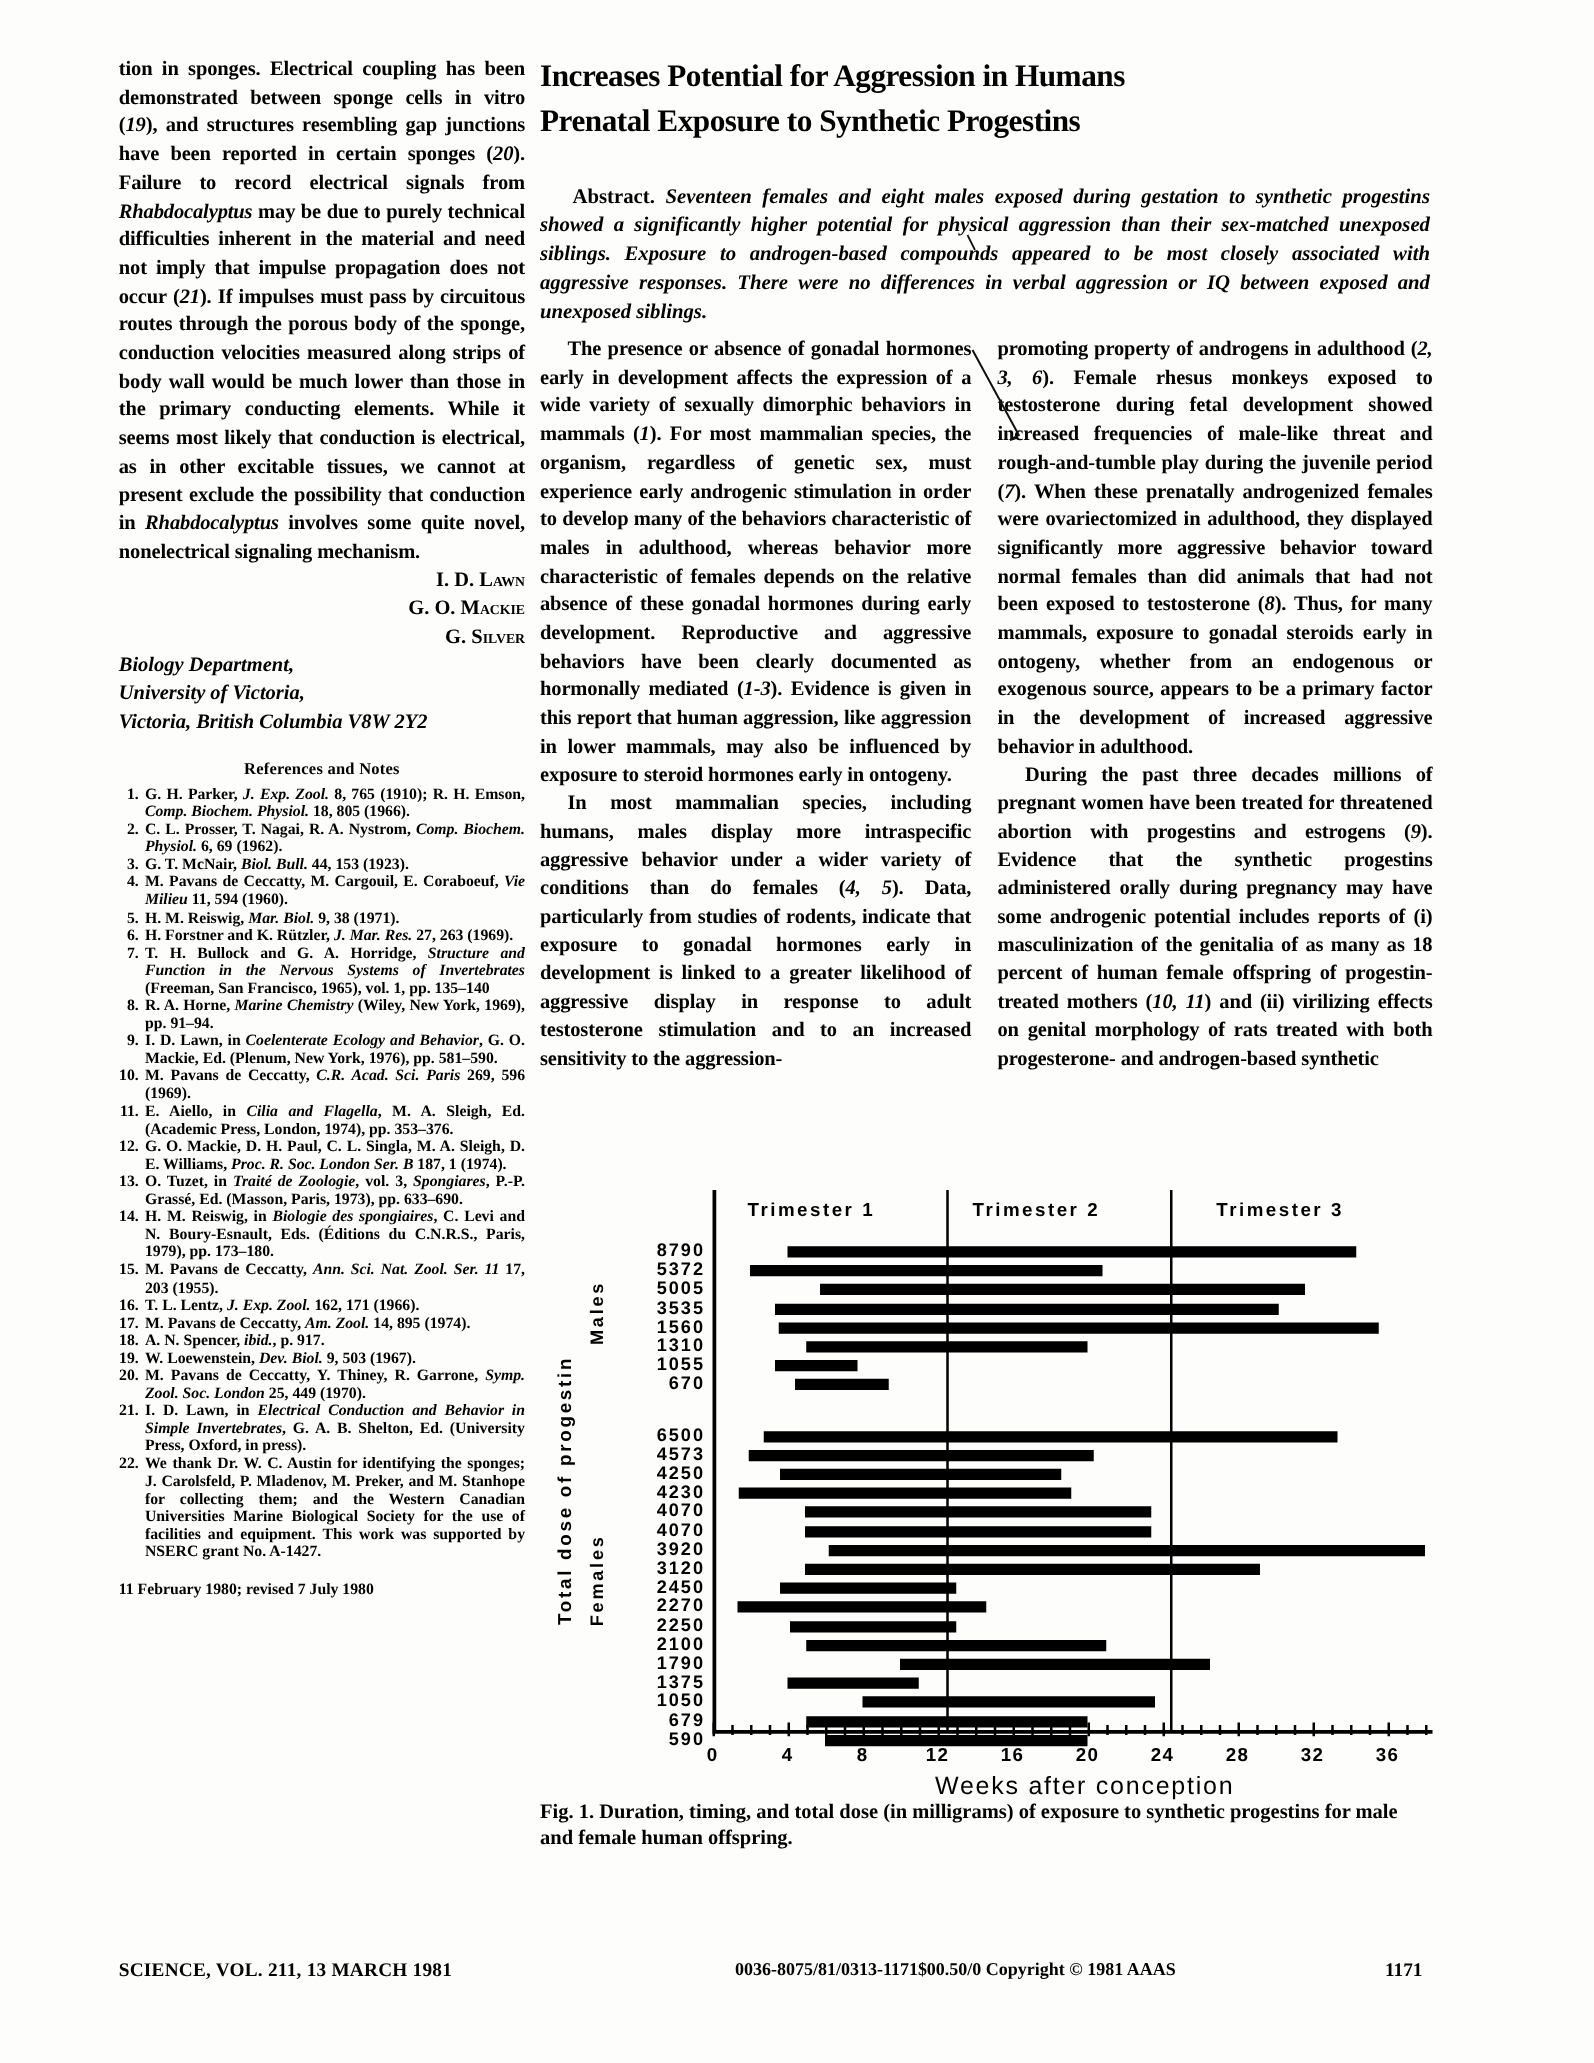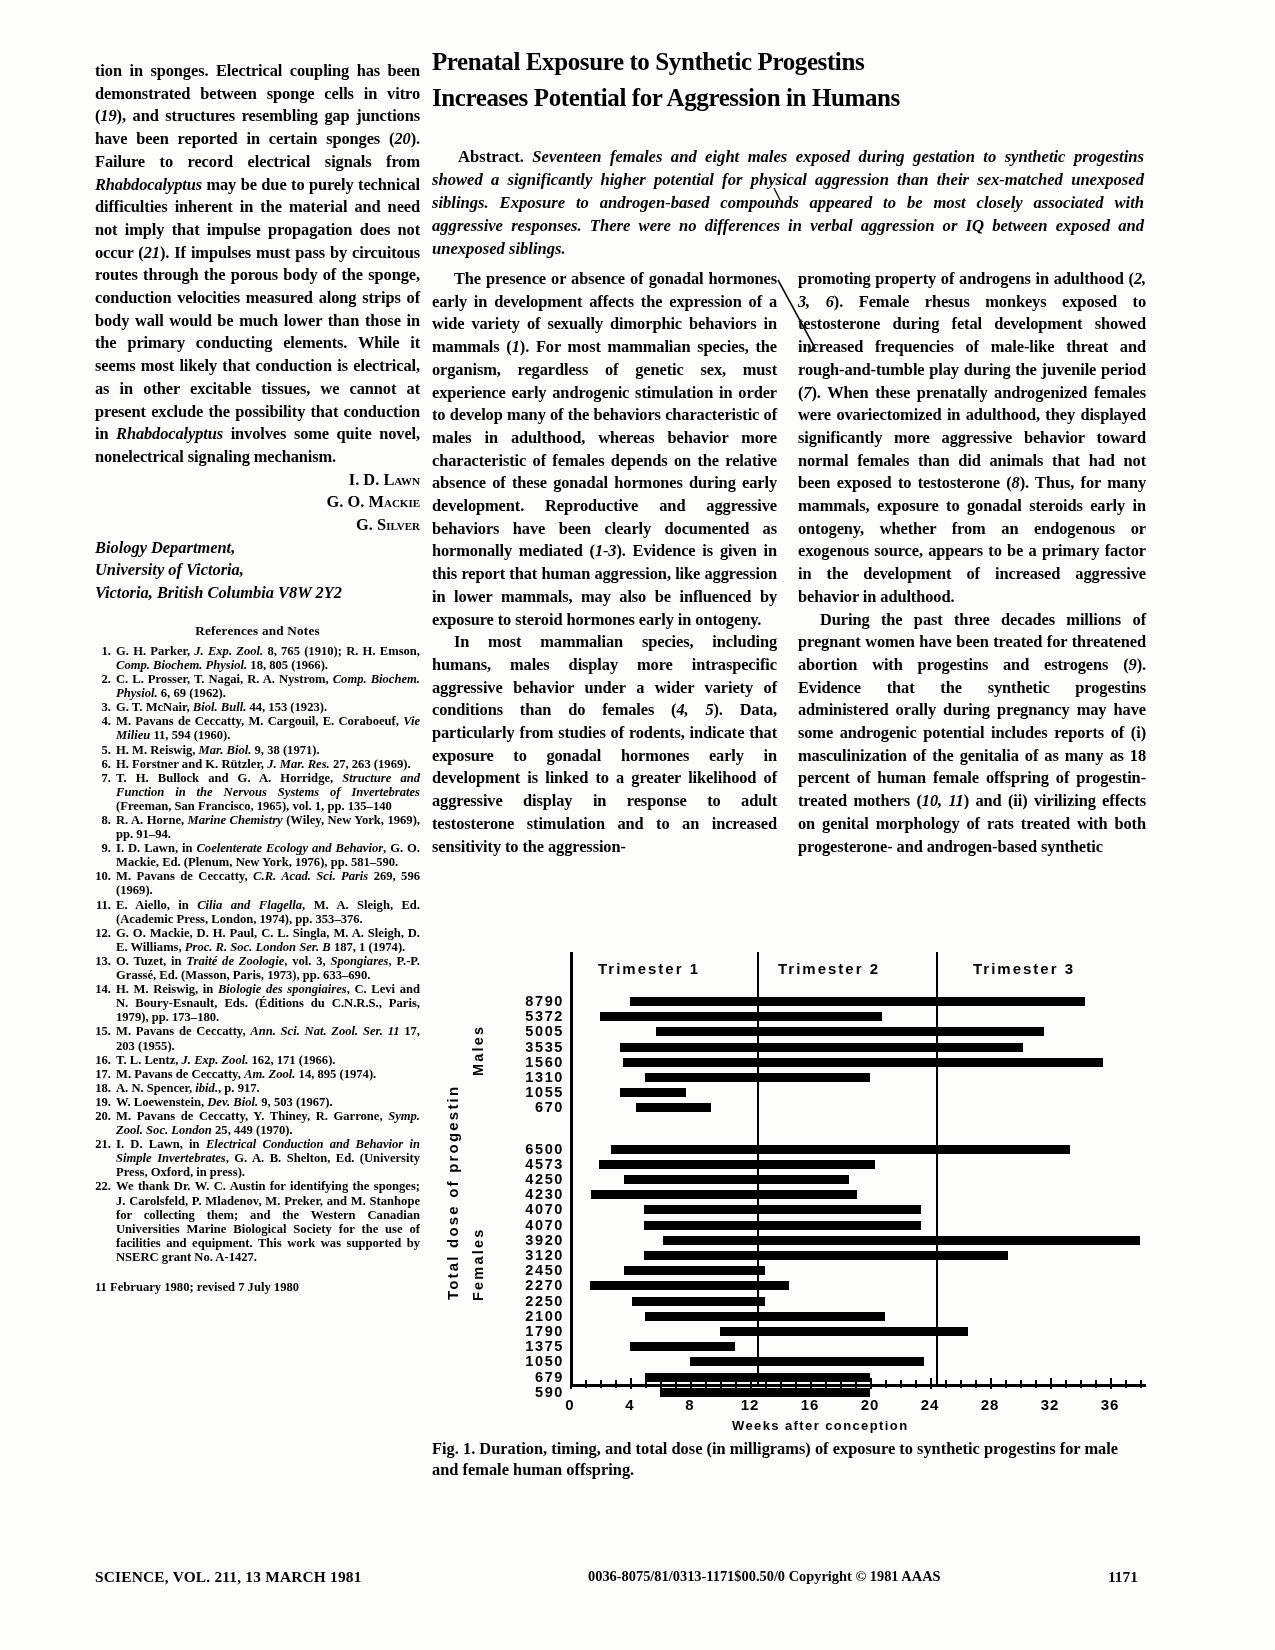--- a/index.html
+++ b/index.html
@@ -8,21 +8,21 @@
     width:1275px; height:1650px;
     background:#fdfdfb;
     font-family:"Liberation Serif", serif;
     color:#000;
     position:relative;
     overflow:hidden;
   }
   .page { position:absolute; left:0; top:0; width:1275px; height:1650px; }
 
   
-  .col1 { position:absolute; left:95px;  top:44px;  width:325px;margin-top:16px; }
+  .col1 { position:absolute; left:95px;  top:44px;  width:325px; }
 
   .body-txt {
     font-size:16.4px;
     line-height:22.7px;
     text-align:justify;
     font-weight:600;
     letter-spacing:-0.1px;
   }
   .body-txt p { margin:0; text-indent:22px; }
   .body-txt p.noind { text-indent:0; }
@@ -88,22 +88,23 @@
     font-weight:bold; font-size:14.5px; letter-spacing:1.6px;
     text-align:right; white-space:nowrap;
   }
   .xtick-label {
     position:absolute; font-family:"Liberation Sans", sans-serif;
     font-weight:bold; font-size:15px; letter-spacing:1px;
     text-align:center; white-space:nowrap;
   }
   .xaxis-title {
     position:absolute; font-family:"Liberation Sans", sans-serif;
-    font-weight:bold; font-size:13px; letter-spacing:1.4px;
+    font-weight:normal; font-size:20px; letter-spacing:1.4px;
     white-space:nowrap;
+    margin-left:16px;
   }
   .rot {
     position:absolute; font-family:"Liberation Sans", sans-serif;
     font-weight:bold; letter-spacing:2.2px;
     transform-origin:0 0;
     transform:rotate(-90deg);
     white-space:nowrap;
   }
   .caption {
     position:absolute; left:0; top:498px; width:715px;
@@ -235,22 +236,22 @@
           <div class="num">22.</div>
           <div class="txt">We thank Dr. W. C. Austin for identifying the sponges; J. Carolsfeld, P. Mladenov, M. Preker, and M. Stanhope for collecting them; and the Western Canadian Universities Marine Biological Society for the use of facilities and equipment. This work was supported by NSERC grant No. A-1427.</div>
         </div>
       </div>
 
     <div class="footnote">11 February 1980; revised 7 July 1980</div>
   </div>
 
   <div style="position:absolute;left:432px;top:44px;width:715px;">
     <div class="title">
+      <div>Increases Potential for Aggression in Humans</div>
       <div>Prenatal Exposure to Synthetic Progestins</div>
-      <div>Increases Potential for Aggression in Humans</div>
     </div>
     <div class="abstract">
       <b>Abstract.</b>
       <span>Seventeen females and eight males exposed during gestation to synthetic progestins showed a significantly higher potential for physical aggression than their sex-matched unexposed siblings. Exposure to androgen-based compounds appeared to be most closely associated with aggressive responses. There were no differences in verbal aggression or IQ between exposed and unexposed siblings.</span>
     </div>
   </div>
 
   <div style="position:absolute;left:432px;top:268px;width:345px;" class="body-txt">
     <p>The presence or absence of gonadal hormones early in development affects the expression of a wide variety of sexually dimorphic behaviors in mammals (<i>1</i>). For most mammalian species, the organism, regardless of genetic sex, must experience early androgenic stimulation in order to develop many of the behaviors characteristic of males in adulthood, whereas behavior more characteristic of females depends on the relative absence of these gonadal hormones during early development. Reproductive and aggressive behaviors have been clearly documented as hormonally mediated (<i>1-3</i>). Evidence is given in this report that human aggression, like aggression in lower mammals, may also be influenced by exposure to steroid hormones early in ontogeny.</p>
     <p>In most mammalian species, including humans, males display more intraspecific aggressive behavior under a wider variety of conditions than do females (<i>4, 5</i>). Data, particularly from studies of rodents, indicate that exposure to gonadal hormones early in development is linked to a greater likelihood of aggressive display in response to adult testosterone stimulation and to an increased sensitivity to the aggression-</p>

